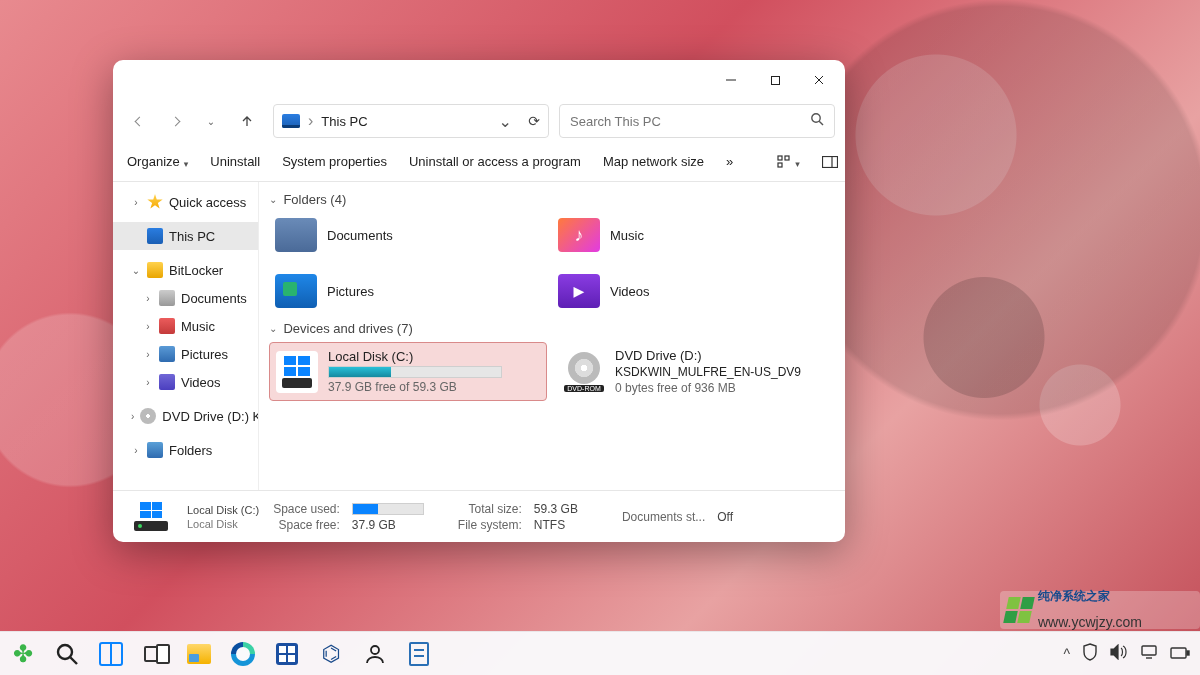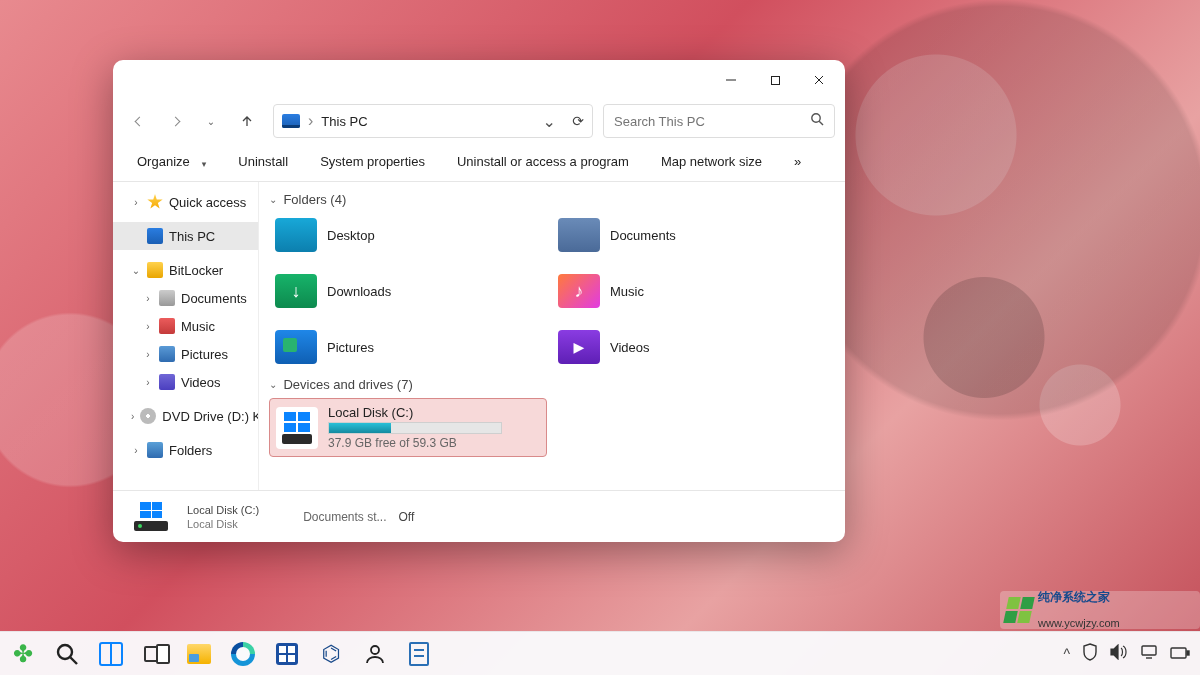--- a/index.html
+++ b/index.html
@@ -38,29 +38,29 @@
   .addressbar { flex:1; height:34px; border:1px solid #ddd; border-radius:4px;
     display:flex; align-items:center; padding:0 8px; gap:8px; margin-left:6px; position:relative; }
   .addr-icon { width:18px; height:14px; background:linear-gradient(#2a7de1,#1a5fb4);
     border-radius:2px; position:relative; }
   .addr-icon::after { content:""; position:absolute; bottom:0; left:0; right:0; height:3px;
     background:#0a3c78; border-radius:0 0 2px 2px; }
   .addr-sep { color:#888; }
   .addr-text { font-size:13px; color:#222; }
   .addr-drop { position:absolute; right:36px; color:#555; }
   .addr-refresh { position:absolute; right:8px; color:#444; font-size:14px; }
-  .searchbox { width:232px; height:34px; border:1px solid #ddd; border-radius:4px;
+  .searchbox { width:276px; height:34px; border:1px solid #ddd; border-radius:4px;
     display:flex; align-items:center; padding:0 10px; margin-left:6px; position:relative; }
   .searchbox input { border:none; outline:none; font-size:13px; color:#777; width:100%; background:transparent; }
   .searchbox .search-icon { position:absolute; right:10px; color:#666; }
 
   
   .cmdbar { height:40px; display:flex; align-items:center; padding:0 14px; gap:22px;
     font-size:13px; color:#222; border-bottom:1px solid #e6e6e6; }
-  .cmditem { display:flex; align-items:flex-end; gap:12px; white-space:nowrap;margin-left:10px; }
+  .cmditem { display:flex; align-items:flex-end; gap:4px; white-space:nowrap; }
   .cmdspacer { flex:1; }
 
   
   .winbody { flex:1; display:flex; min-height:0; }
   .sidebar { width:146px; border-right:1px solid #eee; padding:6px 0; font-size:13px;
     color:#222; overflow:hidden; }
   .sbitem { height:28px; display:flex; align-items:center; padding-left:8px; gap:6px; white-space:nowrap; }
   .sbitem.child { padding-left:18px; }
   .sbitem.gchild { padding-left:30px; }
   .sbitem .exp { width:10px; color:#666; font-size:10px; display:inline-block; text-align:center; }
@@ -159,21 +159,21 @@
   .tb-doc::before { top:5px; } .tb-doc::after { top:11px; }
 
   .watermark { position:absolute; right:0; bottom:46px; width:200px; height:38px;
     display:flex; align-items:center; gap:6px; font-size:12px; color:#174a8c;
     font-weight:bold; background:rgba(255,255,255,0.25); padding:2px 6px; border-radius:4px; }
   .watermark .logo { width:26px; height:26px; display:grid; grid-template-columns:1fr 1fr;
     grid-template-rows:1fr 1fr; gap:2px; transform:skewX(-12deg); }
   .watermark .logo span:nth-child(1){background:#7fc241;} .watermark .logo span:nth-child(2){background:#2f9e44;}
   .watermark .logo span:nth-child(3){background:#2f9e44;} .watermark .logo span:nth-child(4){background:#7fc241;}
   .wm-text { display:flex; flex-direction:column; line-height:1.1; }
-  .wm-text .sub { font-size:11px; font-weight:normal; color:#333;margin-top:12px; }
+  .wm-text .sub { font-size:14px; font-weight:normal; color:#333;margin-top:12px; }
 
   .chev { display:inline-block; border:solid currentColor; border-width:0 1.5px 1.5px 0; padding:3px; }
   .chev.left { transform:rotate(135deg); } .chev.right{ transform:rotate(-45deg);}
 </style>
 </head>
 <body>
 
 <div class="wallpaper" data-name="desktop-wallpaper"></div>
 
 <div class="window" data-name="file-explorer-window">
@@ -313,31 +313,23 @@
         <span>Folders</span>
       </div>
     </div>
 
     <div class="main" data-name="content-pane">
       <div class="group-hdr" data-name="group-header-folders">
         <span class="exp" data-name="collapse-icon">⌄</span>
         <span>Folders (4)</span>
       </div>
       <div class="folder-grid">
-        <div class="folder" data-name="folder-desktop">
-          <div class="ficon fi-desktop" data-name="desktop-folder-icon"></div>
-          <span>Desktop</span>
-        </div>
         <div class="folder" data-name="folder-documents">
           <div class="ficon fi-docs" data-name="documents-folder-icon"></div>
           <span>Documents</span>
-        </div>
-        <div class="folder" data-name="folder-downloads">
-          <div class="ficon fi-dl" data-name="downloads-folder-icon"></div>
-          <span>Downloads</span>
         </div>
         <div class="folder" data-name="folder-music">
           <div class="ficon fi-music" data-name="music-folder-icon"></div>
           <span>Music</span>
         </div>
         <div class="folder" data-name="folder-pictures">
           <div class="ficon fi-pics" data-name="pictures-folder-icon"></div>
           <span>Pictures</span>
         </div>
         <div class="folder" data-name="folder-videos">
@@ -362,37 +354,60 @@
             <div class="base"></div>
           </div>
           <div class="dbody">
             <span data-name="drive-name">Local Disk (C:)</span>
             <div class="dbar" data-name="drive-usage-bar">
               <div class="dbar-fill" id="cbar" style="width: 36%;"></div>
             </div>
             <span class="dsub" data-name="drive-free-text">37.9 GB free of 59.3 GB</span>
           </div>
         </div>
+        <div class="drive" data-name="drive-dvd-d">
+          <div class="dvd-icon" data-name="dvd-drive-icon">
+            <div class="disc"></div>
+            <div class="lbl">DVD-ROM</div>
+          </div>
+          <div class="dbody">
+            <span data-name="drive-name">DVD Drive (D:)</span>
+            <span data-name="drive-label" style="font-size:12px">KSDKWIN_MULFRE_EN-US_DV9</span>
+            <span class="dsub" data-name="drive-free-text">0 bytes free of 936 MB</span>
+          </div>
+        </div>
       </div>
     </div>
   </div>
 
   <div class="details" data-name="details-pane">
     <div class="thumb" data-name="details-thumbnail">
       <div class="winlogo">
           <span></span>
           <span></span>
           <span></span>
           <span></span>
         </div>
       <div class="slab"></div>
     </div>
     <div class="det-col1">
       <span data-name="details-name">Local Disk (C:)</span>
       <span style="color:#777" data-name="details-type">Local Disk</span>
+    </div>
+    <div class="det-grid">
+      <span class="lbl">Space used:</span>
+      <span><span class="det-bar" data-name="details-usage-bar"><span class="det-bar-fill" id="detbar" style="width: 36%;"></span></span></span>
+      <span class="lbl">Space free:</span>
+      <span data-name="details-space-free">37.9 GB</span>
+    </div>
+    <div class="det-grid" style="margin-left:20px">
+      <span class="lbl">Total size:</span>
+      <span data-name="details-total-size">59.3 GB</span>
+      <span class="lbl">File system:</span>
+      <span data-name="details-filesystem">NTFS</span>
     </div>
     <div class="det-grid" style="margin-left:30px">
       <span class="lbl">Documents st...</span>
       <span data-name="details-bitlocker">Off</span>
     </div>
   </div>
 </div>
 
 <div class="watermark" data-name="watermark">
   <div class="logo" data-name="watermark-logo-icon">

